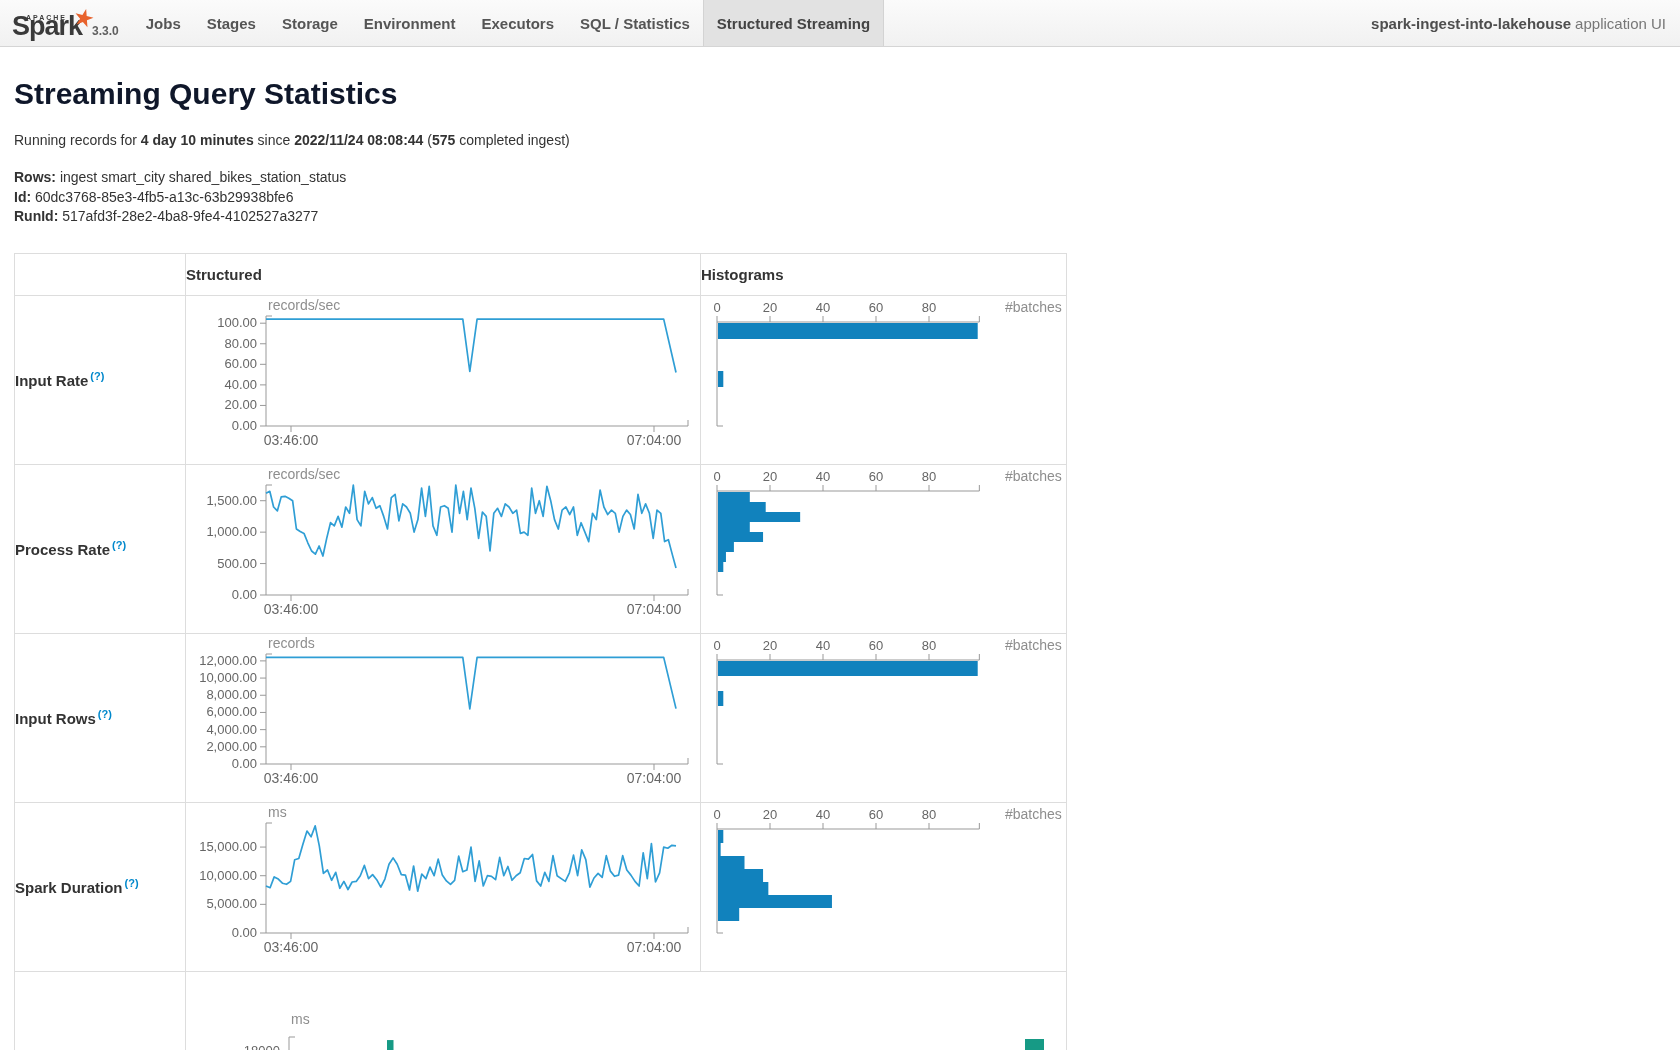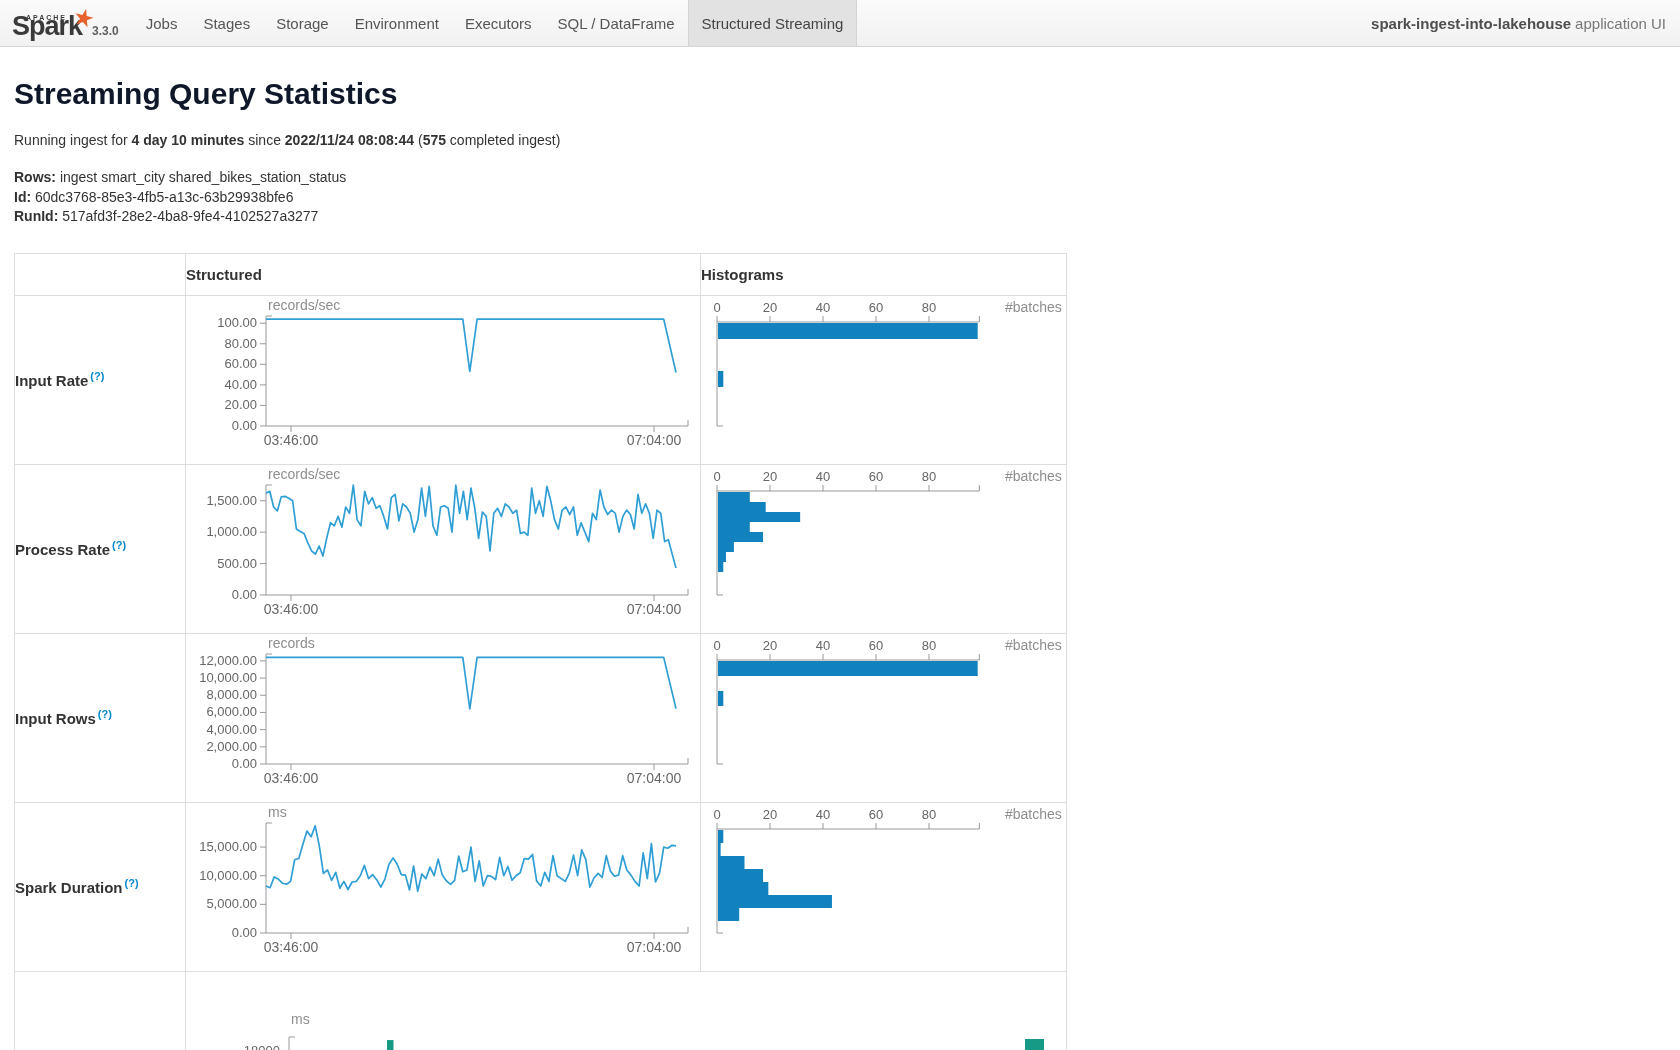--- a/index.html
+++ b/index.html
@@ -7,21 +7,21 @@
   
   .navbar{height:46px;background:linear-gradient(#fbfbfb,#f1f1f1);border-bottom:1px solid #d5d5d5;
     display:flex;align-items:stretch;white-space:nowrap;}
   .logo{display:flex;align-items:flex-end;padding:4px 8px 6px 12px;cursor:pointer;}
   .logo-mark{position:relative;line-height:1;}
   .logo-apache{position:absolute;top:1px;left:14px;font-size:7px;font-weight:bold;letter-spacing:2px;color:#3a3a3a;}
   .logo-spark{font-size:27px;font-weight:bold;letter-spacing:-1px;color:#3a3a3a;}
   .logo-star{position:absolute;top:-7px;right:-12px;font-size:24px;color:#e8622c;transform:rotate(14deg);}
   .logo-version{font-size:12px;font-weight:bold;color:#5f5f5f;margin-left:10px;padding-bottom:2px;}
   .nav-tabs{display:flex;align-items:stretch;margin-left:6px;}
-  .nav-tab{display:flex;align-items:center;padding:0 13px;font-size:15px;color:#555;cursor:pointer;}
+  .nav-tab{display:flex;align-items:center;padding:0 13px;font-size:15px;color:#555;cursor:pointer;font-weight:bold;}
   .nav-tab.active{background:#e2e2e2;border-left:1px solid #d3d3d3;border-right:1px solid #d3d3d3;color:#444;}
   .nav-app{margin-left:auto;display:flex;align-items:center;padding-right:14px;font-size:15px;color:#777;}
   .nav-app b{color:#4e4e4e;margin-right:4px;}
   
   .content{padding:0 14px;}
   .page-title{font-size:30px;font-weight:bold;color:#0f172a;margin:30px 0 21px 0;}
   .running-line{font-size:14px;margin-bottom:20px;}
   .meta{font-size:14px;line-height:19.5px;margin-bottom:26px;}
   .meta b{font-weight:bold;}
   
@@ -46,34 +46,34 @@
       <span class="logo-star">★</span>
     </div>
     <span class="logo-version">3.3.0</span>
   </div>
   <div class="nav-tabs">
     <div class="nav-tab">Jobs</div>
     <div class="nav-tab">Stages</div>
     <div class="nav-tab">Storage</div>
     <div class="nav-tab">Environment</div>
     <div class="nav-tab">Executors</div>
-    <div class="nav-tab">SQL / DataFrame</div>
+    <div class="nav-tab">SQL / Statistics</div>
     <div class="nav-tab active">Structured Streaming</div>
   </div>
   <div class="nav-app">
     <b>spark-ingest-into-lakehouse</b>
     <span>application UI</span>
   </div>
 </div>
 
 <div class="content">
   <div class="page-title">Streaming Query Statistics</div>
 
   <div class="running-line">
-    <span>Running ingest for </span><b>4 day 10 minutes</b><span> since </span><b>2022/11/24 08:08:44</b><span> (</span><b>575</b><span> completed ingest)</span>
+    <span>Running records for </span><b>4 day 10 minutes</b><span> since </span><b>2022/11/24 08:08:44</b><span> (</span><b>575</b><span> completed ingest)</span>
   </div>
 
   <div class="meta">
     <div><b>Rows:</b><span> ingest smart_city shared_bikes_station_status</span></div>
     <div><b>Id:</b><span> 60dc3768-85e3-4fb5-a13c-63b29938bfe6</span></div>
     <div><b>RunId:</b><span> 517afd3f-28e2-4ba8-9fe4-4102527a3277</span></div>
   </div>
 
   <table class="stats">
     <colgroup>

